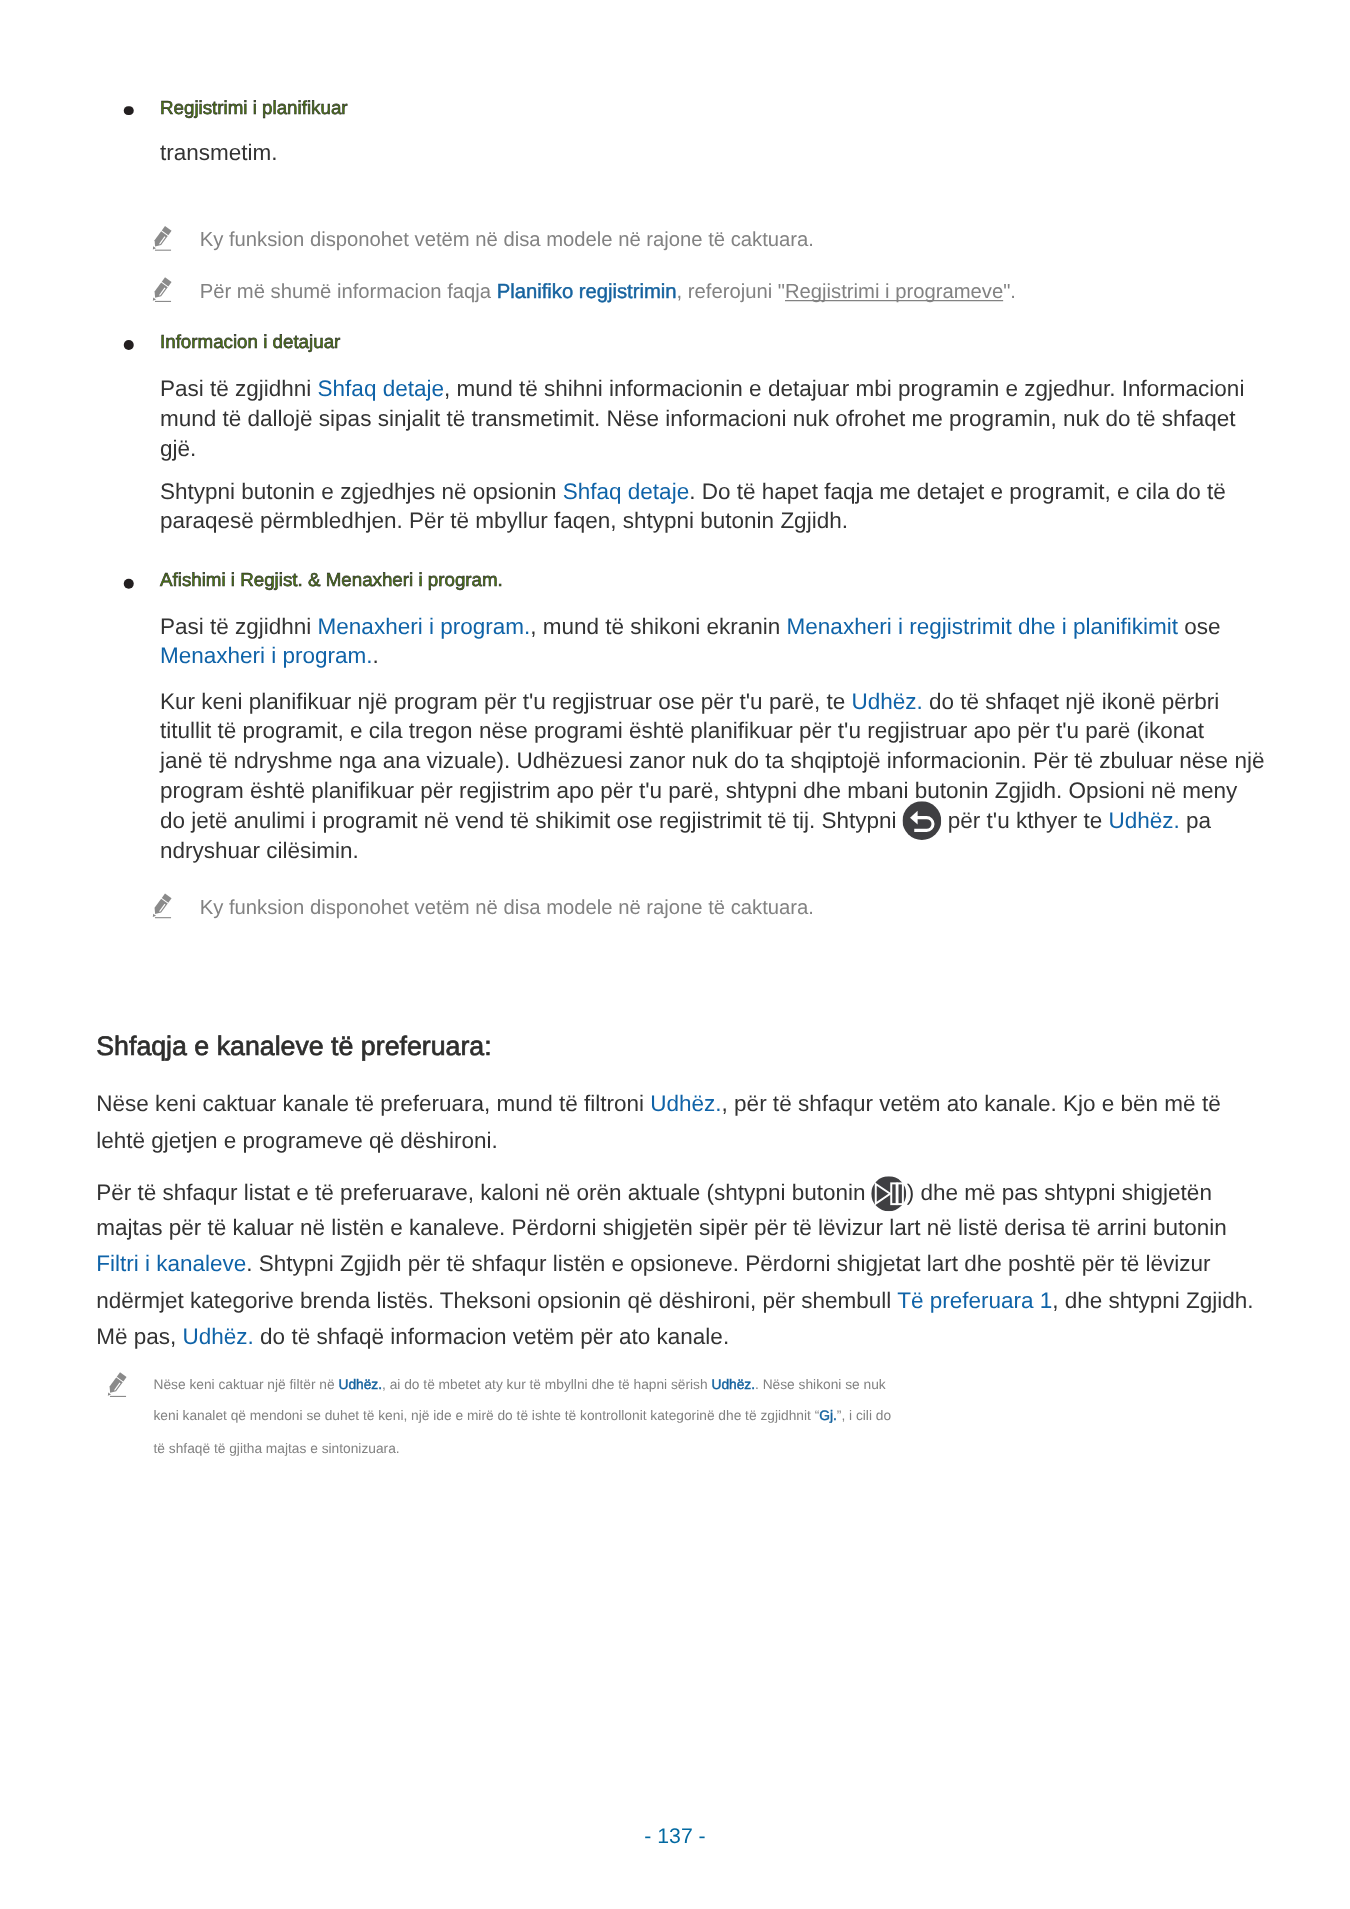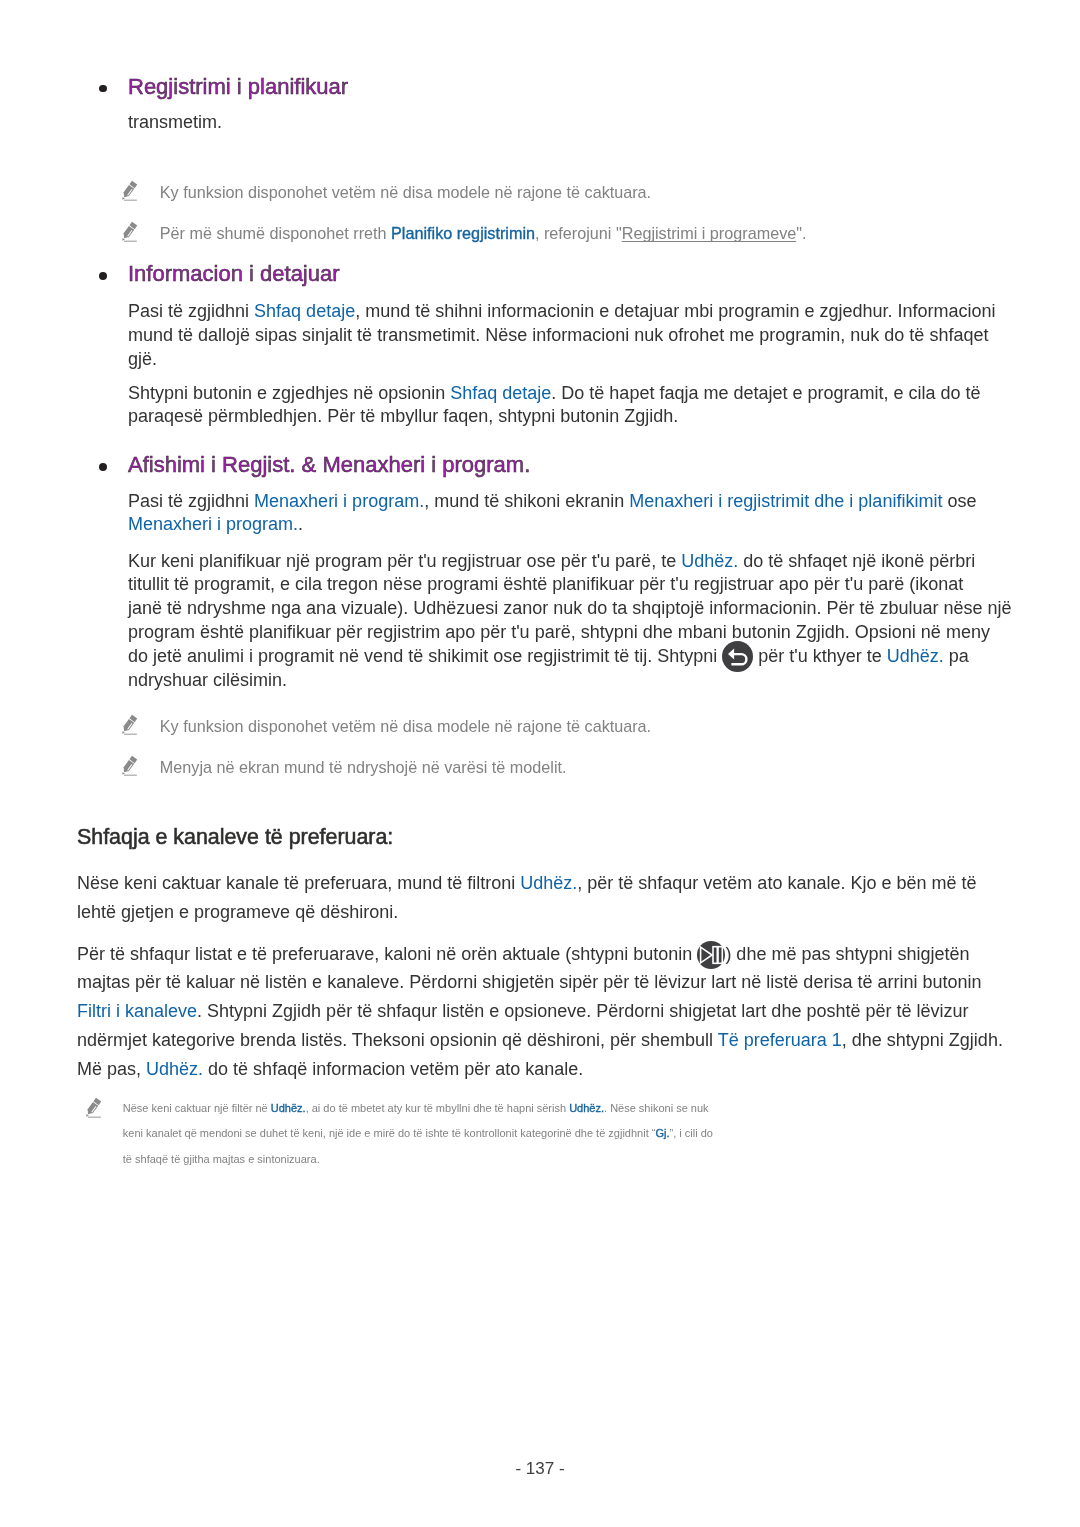--- a/index.html
+++ b/index.html
@@ -9,39 +9,39 @@
     color:#333333;
     -webkit-font-smoothing:antialiased;
   }
   .page { position:relative; width:1080px; height:1527px; overflow:hidden; background:#fff; }
   #flow { position:absolute; left:0; top:0; width:1080px; height:1527px; }
 
   .blk { position:absolute; white-space:nowrap; }
   .blk .bullet-dot { left:-29.4px; top:9.9px; }
   .line { white-space:nowrap; }
 
-  .bullet-head { left:128px; font-size:22px; font-weight:normal; color:#a21caf; line-height:23.8px; -webkit-text-stroke:0.5px #2e2e2d; }
+  .bullet-head { left:128px; font-size:15px; font-weight:normal; color:#4d7c0f; line-height:23.8px; -webkit-text-stroke:0.5px #2e2e2d; }
   .bullet-dot { position:absolute; width:7.9px; height:7.9px; border-radius:50%; background:#231f20; }
 
   .para      { left:128px; font-size:18px; line-height:23.8px; color:#333333; }
   .para-wide { left:77px;  font-size:18px; line-height:28.8px; color:#333333; }
 
     .note      { left:159.8px; font-size:16.2px; line-height:25.4px; color:#828282; }
     .note-wide { left:122.8px; font-size:11px; line-height:25.4px; color:#828282; }
   .note .nicon { position:absolute; left:-39.6px; top:-1.3px; }
   .note-wide .nicon { position:absolute; left:-38.4px; top:0.4px; }
 
   .h2 { left:77px; font-size:21.4px; font-weight:normal; color:#2e2e2d; line-height:26px; -webkit-text-stroke:0.55px #2e2e2d; }
 
   .blue { color:#0f63a8; }
   .bluebold { color:#0f63a8; -webkit-text-stroke:0.45px #0f63a8; }
   .note .blue, .note .bluebold, .note-wide .blue, .note-wide .bluebold { color:#16639f; -webkit-text-stroke:0.35px #16639f; }
   .ul { text-decoration:underline; text-decoration-skip-ink:none; text-underline-offset:2px; text-decoration-thickness:1px; }
 
-  .pgnum { position:absolute; left:0; width:1080px; text-align:center; font-size:17px; color:#404040; }
+  .pgnum { position:absolute; left:0; width:1080px; text-align:center; font-size:17px; color:#0369a1; }
   .icon-wrap { display:inline-block; vertical-align:baseline; line-height:0; }
   .icon-wrap svg { display:block; }
   .line [data-name="return-icon"] { width:31px; height:0; overflow:visible; position:relative; top:1.9px; }
   .line [data-name="return-icon"] svg { position:absolute; left:0; top:-23px; }
   .line [data-name="play-pause-icon"] { width:28px; height:0; overflow:visible; position:relative; top:4.4px; }
   .line [data-name="play-pause-icon"] svg { position:absolute; left:0; top:-23px; }
 </style>
 </head>
 <body>
 
@@ -77,21 +77,21 @@
               <g transform="rotate(36 8.3 11.2)">
                 <rect x="5.2" y="1.7" width="6.2" height="4.2"></rect>
                 <path d="M5.2 6.7 H11.4 V15.3 L8.3 18.8 L5.2 15.3 Z"></path>
                 <path d="M7.0 19.5 L8.3 21.8 L9.6 19.5 Z"></path>
                 <path d="M9.55 8.3 H10.45 V14.9 L10.0 15.7 L9.55 14.9 Z" fill="#ffffff"></path>
               </g>
               <rect x="3.7" y="19.8" width="12.3" height="0.85"></rect>
             </g>
           </svg>
         </span>
-        <div class="line" data-name="text-line"><span data-name="text-run">Për më shumë disponohet rreth </span><span class="bluebold" data-name="text-run-bluebold">Planifiko regjistrimin</span><span data-name="text-run">, referojuni "</span><span class="ul" data-name="text-run-ul">Regjistrimi i programeve</span><span data-name="text-run">".</span></div>
+        <div class="line" data-name="text-line"><span data-name="text-run">Për më shumë informacion faqja </span><span class="bluebold" data-name="text-run-bluebold">Planifiko regjistrimin</span><span data-name="text-run">, referojuni "</span><span class="ul" data-name="text-run-ul">Regjistrimi i programeve</span><span data-name="text-run">".</span></div>
       </div>
       <div class="blk bullet-head" data-name="bullet-heading-detailed-info" style="top: 262.2px;">
         <span class="bullet-dot" data-name="bullet-dot"></span>
         <div class="line" data-name="text-line"><span data-name="text-run">Informacion i detajuar</span></div>
       </div>
       <div class="blk para" data-name="paragraph-detailed-info-1" style="top: 300px;">
         <div class="line" data-name="text-line"><span data-name="text-run">Pasi të zgjidhni </span><span class="blue" data-name="text-run-blue">Shfaq detaje</span><span data-name="text-run">, mund të shihni informacionin e detajuar mbi programin e zgjedhur. Informacioni</span></div>
         <div class="line" data-name="text-line"><span data-name="text-run">mund të dallojë sipas sinjalit të transmetimit. Nëse informacioni nuk ofrohet me programin, nuk do të shfaqet</span></div>
         <div class="line" data-name="text-line"><span data-name="text-run">gjë.</span></div>
       </div>
@@ -128,36 +128,20 @@
                 <path d="M5.2 6.7 H11.4 V15.3 L8.3 18.8 L5.2 15.3 Z"></path>
                 <path d="M7.0 19.5 L8.3 21.8 L9.6 19.5 Z"></path>
                 <path d="M9.55 8.3 H10.45 V14.9 L10.0 15.7 L9.55 14.9 Z" fill="#ffffff"></path>
               </g>
               <rect x="3.7" y="19.8" width="12.3" height="0.85"></rect>
             </g>
           </svg>
         </span>
         <div class="line" data-name="text-line"><span data-name="text-run">Ky funksion disponohet vetëm në disa modele në rajone të caktuara.</span></div>
       </div>
-      <div class="blk note" data-name="note-menu-varies" style="top: 755px;">
-        <span class="icon-wrap nicon" data-name="pencil-icon">
-          <svg width="18" height="23" viewBox="0 0 17 22">
-            <g fill="#8a8a8a">
-              <g transform="rotate(36 8.3 11.2)">
-                <rect x="5.2" y="1.7" width="6.2" height="4.2"></rect>
-                <path d="M5.2 6.7 H11.4 V15.3 L8.3 18.8 L5.2 15.3 Z"></path>
-                <path d="M7.0 19.5 L8.3 21.8 L9.6 19.5 Z"></path>
-                <path d="M9.55 8.3 H10.45 V14.9 L10.0 15.7 L9.55 14.9 Z" fill="#ffffff"></path>
-              </g>
-              <rect x="3.7" y="19.8" width="12.3" height="0.85"></rect>
-            </g>
-          </svg>
-        </span>
-        <div class="line" data-name="text-line"><span data-name="text-run">Menyja në ekran mund të ndryshojë në varësi të modelit.</span></div>
-      </div>
       <div class="blk h2" data-name="section-heading-favorite-channels" style="top: 824.4px;">
         <div class="line" data-name="text-line"><span data-name="text-run">Shfaqja e kanaleve të preferuara:</span></div>
       </div>
       <div class="blk para-wide" data-name="paragraph-favorites-1" style="top: 869px;">
         <div class="line" data-name="text-line"><span data-name="text-run">Nëse keni caktuar kanale të preferuara, mund të filtroni </span><span class="blue" data-name="text-run-blue">Udhëz.</span><span data-name="text-run">, për të shfaqur vetëm ato kanale. Kjo e bën më të</span></div>
         <div class="line" data-name="text-line"><span data-name="text-run">lehtë gjetjen e programeve që dëshironi.</span></div>
       </div>
       <div class="blk para-wide" data-name="paragraph-favorites-2" style="top: 939.6px;">
         <div class="line" data-name="text-line"><span data-name="text-run">Për të shfaqur listat e të preferuarave, kaloni në orën aktuale (shtypni butonin </span><span class="icon-wrap" data-name="play-pause-icon"><svg width="28" height="28" viewBox="0 0 28 28">
               <circle cx="14" cy="14" r="14" fill="#3f3f42"></circle>

